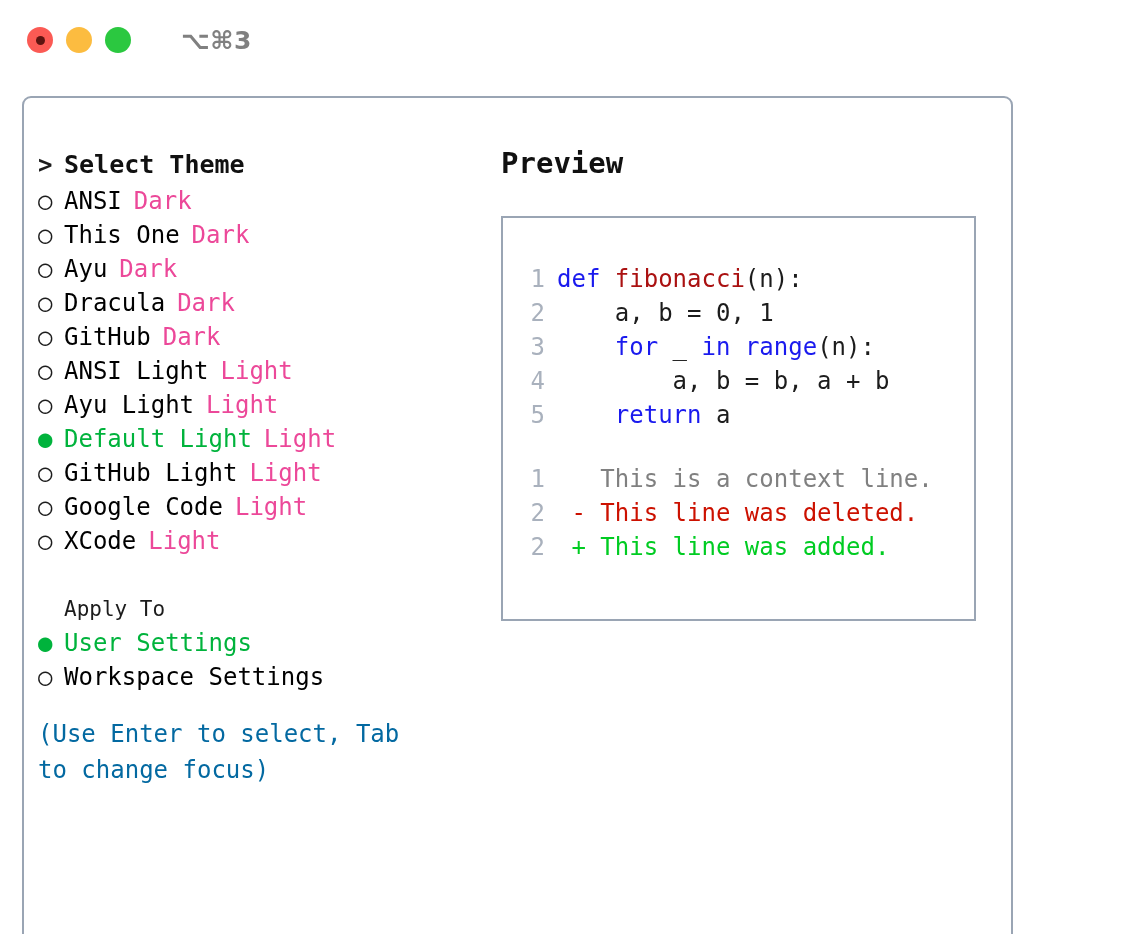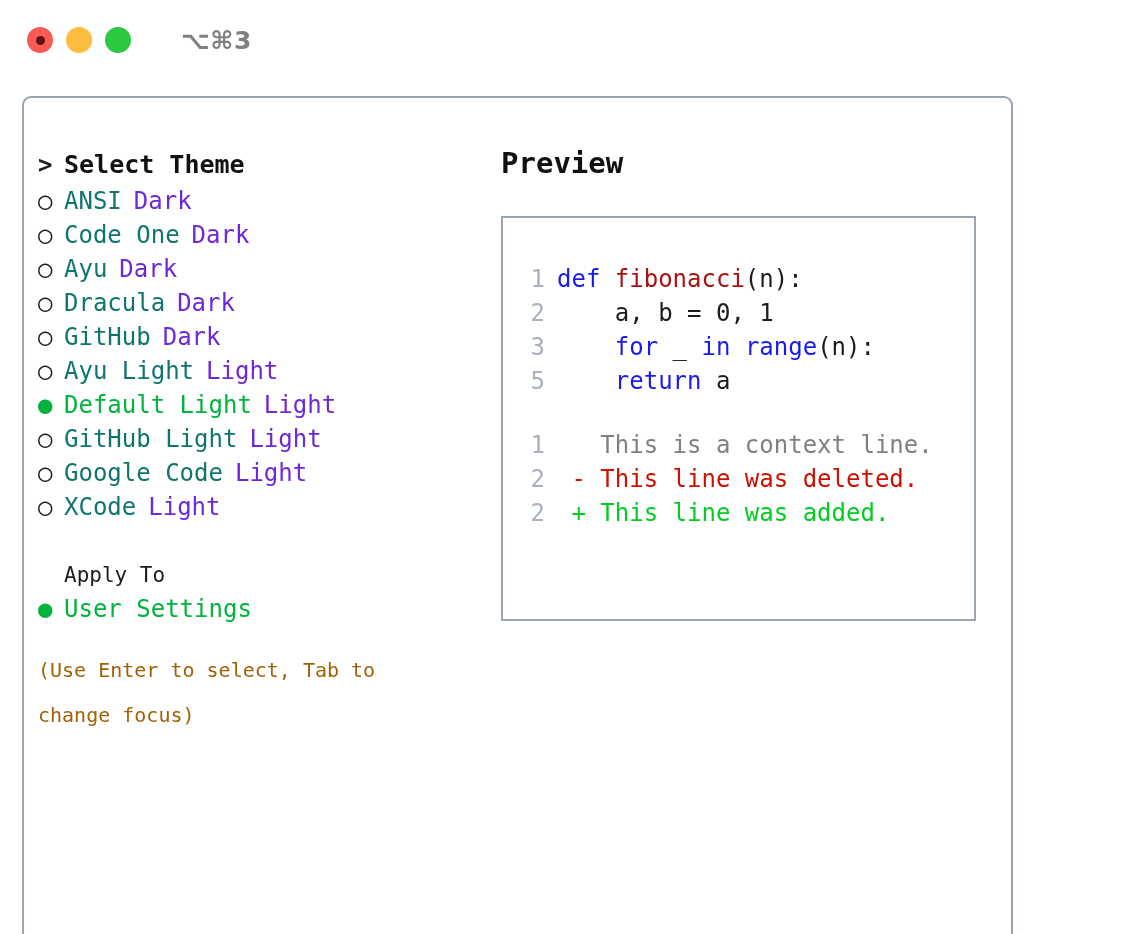--- a/index.html
+++ b/index.html
@@ -112,38 +112,38 @@
   }
   .marker.sel { color: #00b33c; }
 
   .header-row {
     font-weight: bold;
     color: #111111;
     height: 38px;
     line-height: 38px;
     font-size: 25px;
   }
-  .label { color: #0f766e; }
+  .label { color: #000000; }
   .label.sel { color: #00b33c; }
-  .suffix { color: #6d28d9; margin-left: 12px; }
+  .suffix { color: #ec4899; margin-left: 12px; }
 
   .spacer-sm { height: 34px; }
 
   .section-title {
     color: #1c1c1c;
     font-size: 21px;
     height: 34px;
     line-height: 34px;
     padding-left: 26px;
   }
 
   .hint {
-    color: #a16207;
-    font-size: 20px;
-    line-height: 45px;
+    color: #0369a1;
+    font-size: 24px;
+    line-height: 36px;
     width: 400px;
     margin-top: 22px;
   }
 
   
   .right-col {
     position: absolute;
     left: 477px;
     top: 48px;
     width: 500px;
@@ -202,49 +202,52 @@
     <div class="columns">
 
       <div class="left-col">
 
         <div class="row header-row">
           <span class="marker">&gt;</span><span>Select Theme</span>
         </div>
 
         <div id="theme-items">
             <div class="row"><span class="marker">○</span><span class="label">ANSI</span><span class="suffix">Dark</span></div>
-            <div class="row"><span class="marker">○</span><span class="label">Code One</span><span class="suffix">Dark</span></div>
+            <div class="row"><span class="marker">○</span><span class="label">This One</span><span class="suffix">Dark</span></div>
             <div class="row"><span class="marker">○</span><span class="label">Ayu</span><span class="suffix">Dark</span></div>
             <div class="row"><span class="marker">○</span><span class="label">Dracula</span><span class="suffix">Dark</span></div>
             <div class="row"><span class="marker">○</span><span class="label">GitHub</span><span class="suffix">Dark</span></div>
+            <div class="row"><span class="marker">○</span><span class="label">ANSI Light</span><span class="suffix">Light</span></div>
             <div class="row"><span class="marker">○</span><span class="label">Ayu Light</span><span class="suffix">Light</span></div>
             <div class="row"><span class="marker sel">●</span><span class="label sel">Default Light</span><span class="suffix">Light</span></div>
             <div class="row"><span class="marker">○</span><span class="label">GitHub Light</span><span class="suffix">Light</span></div>
             <div class="row"><span class="marker">○</span><span class="label">Google Code</span><span class="suffix">Light</span></div>
             <div class="row"><span class="marker">○</span><span class="label">XCode</span><span class="suffix">Light</span></div>
           </div>
 
         <div class="spacer-sm"></div>
 
         <div class="section-title">Apply To</div>
 
         <div id="apply-items">
             <div class="row"><span class="marker sel">●</span><span class="label sel">User Settings</span></div>
+            <div class="row"><span class="marker">○</span><span class="label">Workspace Settings</span></div>
           </div>
 
         <div class="hint">(Use Enter to select, Tab to change focus)</div>
       </div>
 
       <div class="right-col">
         <div class="preview-title">Preview</div>
         <div class="preview-box">
           <div id="code-block">
               <div class="code-line"><span class="ln">1</span><span class="kw">def </span><span class="fn">fibonacci</span><span class="plain">(n):</span></div>
               <div class="code-line"><span class="ln">2</span><span class="plain">    a, b = 0, 1</span></div>
               <div class="code-line"><span class="ln">3</span><span class="plain">    </span><span class="kw">for</span><span class="plain"> _ </span><span class="kw">in</span><span class="plain"> </span><span class="kw">range</span><span class="plain">(n):</span></div>
+              <div class="code-line"><span class="ln">4</span><span class="plain">        a, b = b, a + b</span></div>
               <div class="code-line"><span class="ln">5</span><span class="plain">    </span><span class="kw">return</span><span class="plain"> a</span></div>
             </div>
           <div class="blank-line"></div>
           <div id="diff-block">
               <div class="code-line"><span class="ln">1</span><span class="ctx">   This is a context line.</span></div>
               <div class="code-line"><span class="ln">2</span><span class="del"> - This line was deleted.</span></div>
               <div class="code-line"><span class="ln">2</span><span class="add"> + This line was added.</span></div>
             </div>
         </div>
       </div>

